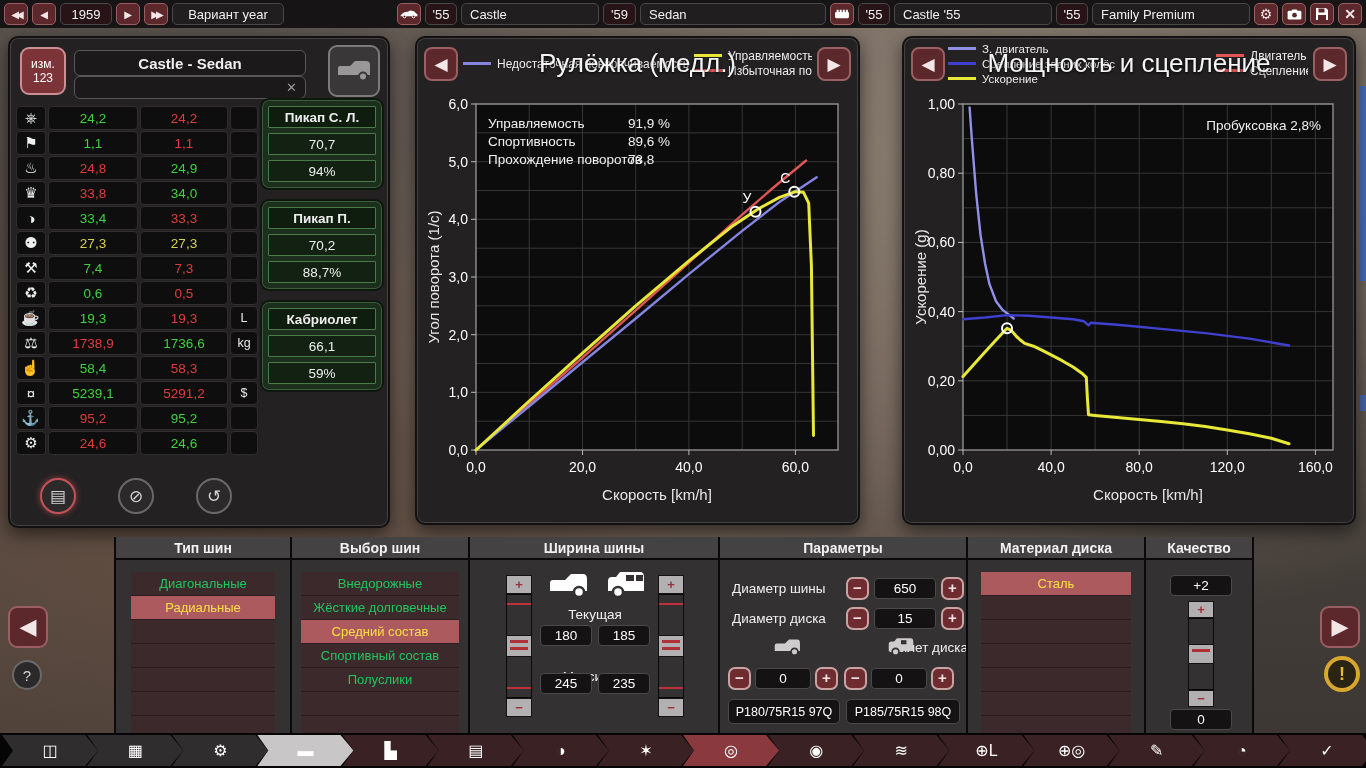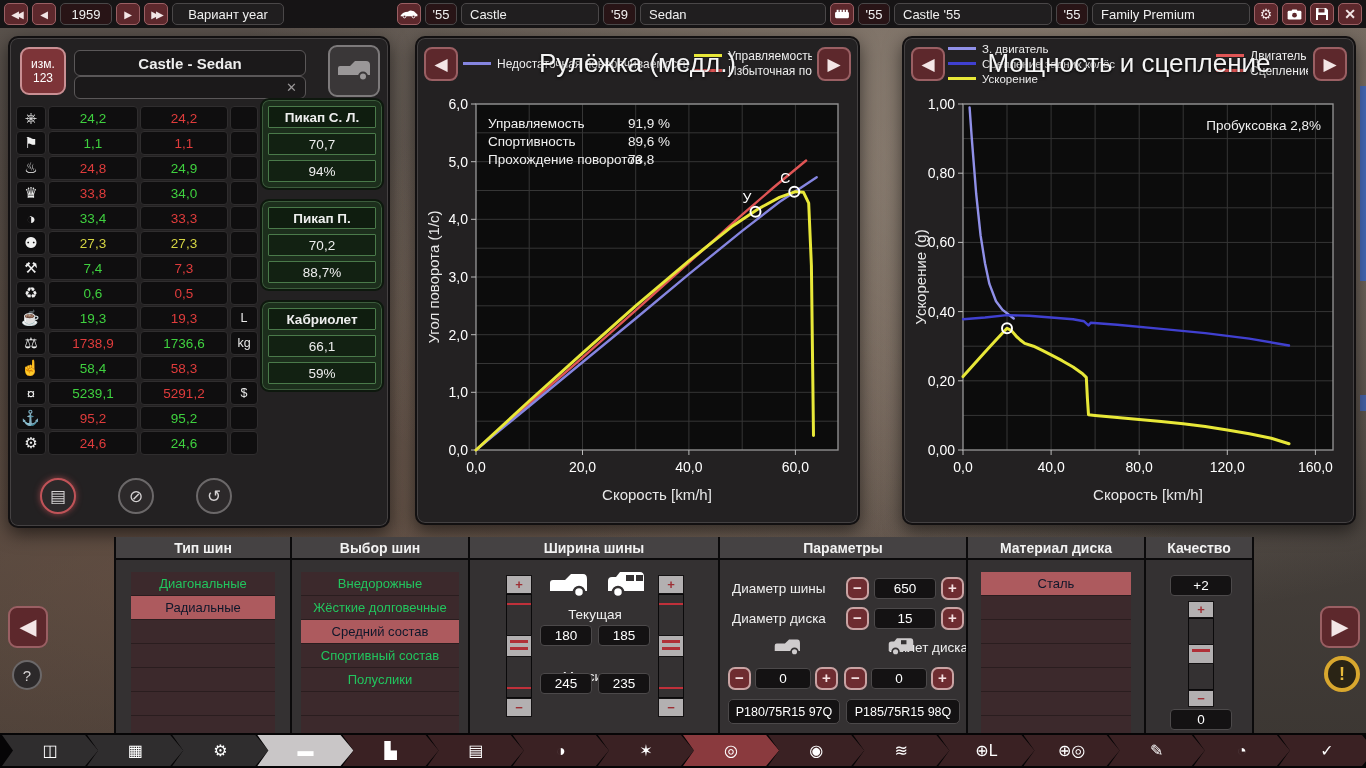--- a/index.html
+++ b/index.html
@@ -78,21 +78,21 @@
   #bottom{position:absolute;left:0;top:537px;width:1366px;height:196px}
   .section{position:absolute;top:0;height:196px;background:#343132;border-left:2px solid #0b0a0b}
   .section:last-of-type{border-right:2px solid #0b0a0b}
   .sec-head{height:23px;background:#454243;border-bottom:2px solid #0b0a0b;color:#f2f2f2;font-weight:bold;font-size:14px;
     display:flex;align-items:center;justify-content:center}
   .list{margin:12px auto 0;width:144px}
   .li{height:24px;background:#3c292c;border-bottom:1px solid #2a1d1f;color:#22c55e;font-size:13px;
     display:flex;align-items:center;justify-content:center;cursor:pointer}
   .li:nth-child(even){background:#35262
 8}
-  .li.sel{background:#ad5a5e;color:#0f172a}
+  .li.sel{background:#ad5a5e;color:#fde047}
   .wide .list{width:150px}
   .vslider{position:absolute;width:26px}
   .sl-btn{height:19px;background:#b3b0b1;border:1px solid #141213;color:#9e2f34;font-weight:bold;font-size:13px;
     display:flex;align-items:center;justify-content:center;cursor:pointer}
   .sl-track{position:relative;height:104px;background:#19171
 8;border:1px solid #0b0a0b}
   .sl-mark{position:absolute;left:0;right:0;height:2px;background:#c0303a}
   .sl-handle{position:absolute;left:-1px;right:-1px;height:22px;background:#b3b0b1;border:1px solid #141213;cursor:grab}
   .sl-handle i{display:block;height:3px;background:#b03038;margin:4px 3px 0}
   .val-box{background:#141213;border:1px solid #4c494a;border-radius:4px;color:#fff;font-size:13.5px;height:21px;

